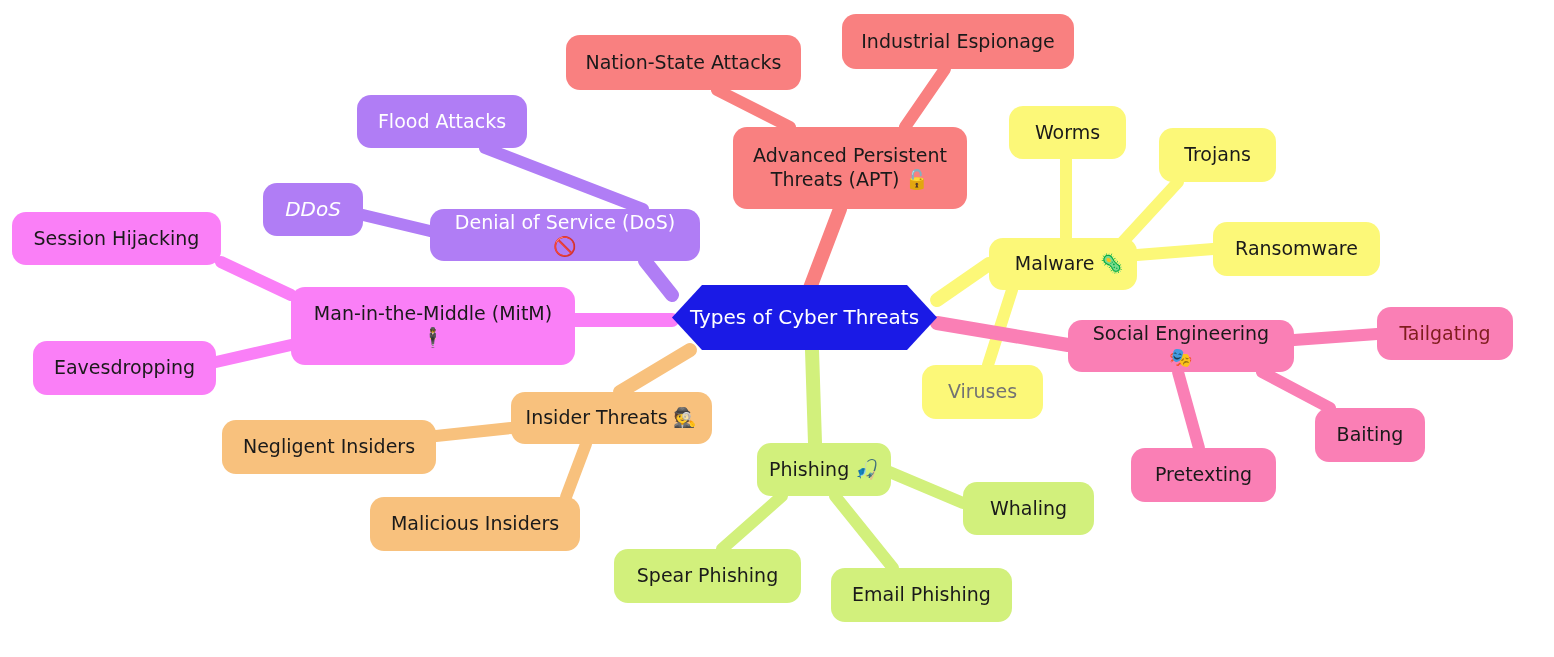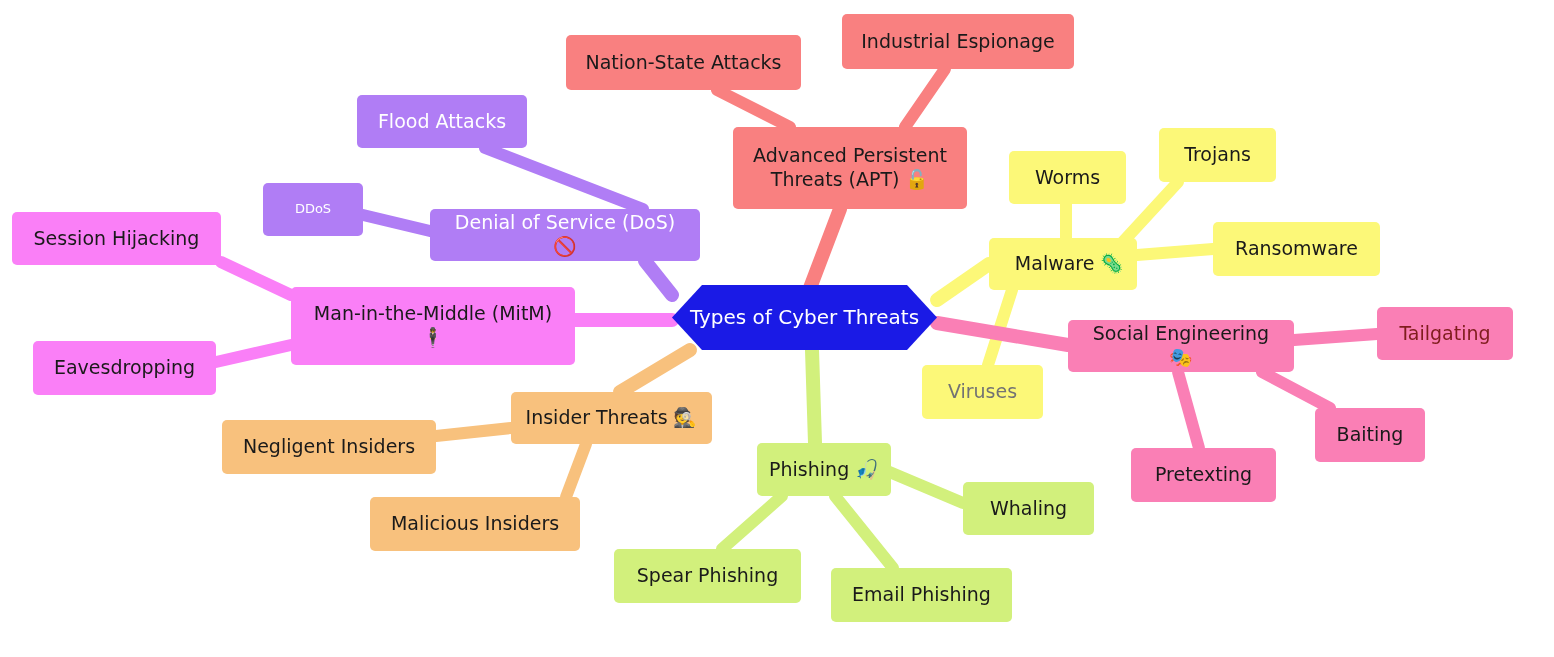--- a/index.html
+++ b/index.html
@@ -12,21 +12,21 @@
   }
   #canvas{position:absolute;left:0;top:0;width:1554px;height:657px;}
   svg#edges{position:absolute;left:0;top:0;width:1554px;height:657px;}
   .node{
     position:absolute;
     box-sizing:border-box;
     display:flex;
     align-items:center;
     justify-content:center;
     text-align:center;
-    border-radius:5px;
+    border-radius:14px;
     line-height:1.25;
     white-space:pre-line;
     padding:4px 10px;
   }
   .node.root{
     border-radius:0;
     background:transparent;
     padding:0;
   }
   .root .hexwrap{
@@ -66,37 +66,37 @@
       <line x1="430" y1="231" x2="363" y2="215" stroke="#b07df5" stroke-width="12" stroke-linecap="round"></line>
     </svg>
   <div id="nodes">
       <div class="node root" style="left: 672px; top: 285px; width: 265px; height: 65px;"><div class="hexwrap"><svg viewBox="0 0 265 65" width="265" height="65">
             <polygon points="30,0 235,0 265,32.5 235,65 30,65 0,32.5" fill="#1a1ae6"></polygon>
           </svg></div><span class="label" style="color: rgb(255, 255, 255); font-size: 20px;">Types of Cyber Threats</span></div>
       <div class="node" style="left: 566px; top: 35px; width: 235px; height: 55px; background: rgb(249, 128, 128);"><span class="label" style="color: rgb(26, 26, 26); font-size: 19px;">Nation-State Attacks</span></div>
       <div class="node" style="left: 842px; top: 14px; width: 232px; height: 55px; background: rgb(249, 128, 128);"><span class="label" style="color: rgb(26, 26, 26); font-size: 19px;">Industrial Espionage</span></div>
       <div class="node" style="left: 733px; top: 127px; width: 234px; height: 82px; background: rgb(249, 128, 128);"><span class="label" style="color: rgb(26, 26, 26); font-size: 19px;">Advanced Persistent
 Threats (APT) 🔓</span></div>
-      <div class="node" style="left: 1009px; top: 106px; width: 117px; height: 53px; background: rgb(252, 248, 120); margin-top: 45px;"><span class="label" style="color: rgb(26, 26, 26); font-size: 19px;">Worms</span></div>
+      <div class="node" style="left: 1009px; top: 106px; width: 117px; height: 53px; background: rgb(252, 248, 120);"><span class="label" style="color: rgb(26, 26, 26); font-size: 19px;">Worms</span></div>
       <div class="node" style="left: 1159px; top: 128px; width: 117px; height: 54px; background: rgb(252, 248, 120);"><span class="label" style="color: rgb(26, 26, 26); font-size: 19px;">Trojans</span></div>
       <div class="node" style="left: 1213px; top: 222px; width: 167px; height: 54px; background: rgb(252, 248, 120);"><span class="label" style="color: rgb(26, 26, 26); font-size: 19px;">Ransomware</span></div>
       <div class="node" style="left: 922px; top: 365px; width: 121px; height: 54px; background: rgb(252, 248, 120);"><span class="label" style="color: #737373; font-size: 19px;">Viruses</span></div>
       <div class="node" style="left: 989px; top: 238px; width: 148px; height: 52px; background: rgb(252, 248, 120);"><span class="label" style="color: rgb(26, 26, 26); font-size: 19px; margin-left: 13px;">Malware 🦠</span></div>
       <div class="node" style="left: 1377px; top: 307px; width: 136px; height: 53px; background: rgb(250, 127, 181);"><span class="label" style="color: #7f1d1d; font-size: 19px;">Tailgating</span></div>
       <div class="node" style="left: 1315px; top: 408px; width: 110px; height: 54px; background: rgb(250, 127, 181);"><span class="label" style="color: rgb(26, 26, 26); font-size: 19px;">Baiting</span></div>
       <div class="node" style="left: 1131px; top: 448px; width: 145px; height: 54px; background: rgb(250, 127, 181);"><span class="label" style="color: rgb(26, 26, 26); font-size: 19px;">Pretexting</span></div>
       <div class="node" style="left: 1068px; top: 320px; width: 226px; height: 52px; background: rgb(250, 127, 181);"><span class="label" style="color: rgb(26, 26, 26); font-size: 19px;">Social Engineering 🎭</span></div>
       <div class="node" style="left: 963px; top: 482px; width: 131px; height: 53px; background: rgb(210, 240, 124); text-align: center;"><span class="label" style="color: rgb(26, 26, 26); font-size: 19px;">Whaling</span></div>
       <div class="node" style="left: 614px; top: 549px; width: 187px; height: 54px; background: rgb(210, 240, 124);"><span class="label" style="color: rgb(26, 26, 26); font-size: 19px;">Spear Phishing</span></div>
       <div class="node" style="left: 831px; top: 568px; width: 181px; height: 54px; background: rgb(210, 240, 124);"><span class="label" style="color: rgb(26, 26, 26); font-size: 19px;">Email Phishing</span></div>
       <div class="node" style="left: 757px; top: 443px; width: 134px; height: 53px; background: rgb(210, 240, 124); text-align: right;"><span class="label" style="color: rgb(26, 26, 26); font-size: 19px;">Phishing 🎣</span></div>
       <div class="node" style="left: 222px; top: 420px; width: 214px; height: 54px; background: rgb(248, 193, 125);"><span class="label" style="color: rgb(26, 26, 26); font-size: 19px;">Negligent Insiders</span></div>
       <div class="node" style="left: 370px; top: 497px; width: 210px; height: 54px; background: rgb(248, 193, 125);"><span class="label" style="color: rgb(26, 26, 26); font-size: 19px;">Malicious Insiders</span></div>
       <div class="node" style="left: 511px; top: 392px; width: 201px; height: 52px; background: rgb(248, 193, 125);"><span class="label" style="color: rgb(26, 26, 26); font-size: 19px;">Insider Threats 🕵️</span></div>
       <div class="node" style="left: 12px; top: 212px; width: 209px; height: 53px; background: rgb(250, 127, 247);"><span class="label" style="color: rgb(26, 26, 26); font-size: 19px;">Session Hijacking</span></div>
       <div class="node" style="left: 33px; top: 341px; width: 183px; height: 54px; background: rgb(250, 127, 247);"><span class="label" style="color: rgb(26, 26, 26); font-size: 19px;">Eavesdropping</span></div>
       <div class="node" style="left: 291px; top: 287px; width: 284px; height: 78px; background: rgb(250, 127, 247);"><span class="label" style="color: rgb(26, 26, 26); font-size: 19px;">Man-in-the-Middle (MitM)
 🕴️</span></div>
       <div class="node" style="left: 357px; top: 95px; width: 170px; height: 53px; background: rgb(176, 125, 245);"><span class="label" style="color: rgb(255, 255, 255); font-size: 19px;">Flood Attacks</span></div>
-      <div class="node" style="left: 263px; top: 183px; width: 100px; height: 53px; background: rgb(176, 125, 245);"><span class="label" style="color: rgb(255, 255, 255); font-size: 13px;">DDoS</span></div>
+      <div class="node" style="left: 263px; top: 183px; width: 100px; height: 53px; background: rgb(176, 125, 245);"><span class="label" style="color: rgb(255, 255, 255); font-size: 20px; font-style: italic;">DDoS</span></div>
       <div class="node" style="left: 430px; top: 209px; width: 270px; height: 52px; background: rgb(176, 125, 245);"><span class="label" style="color: rgb(255, 255, 255); font-size: 19px;">Denial of Service (DoS) 🚫</span></div>
     </div>
 </div>
 
 </body></html>

